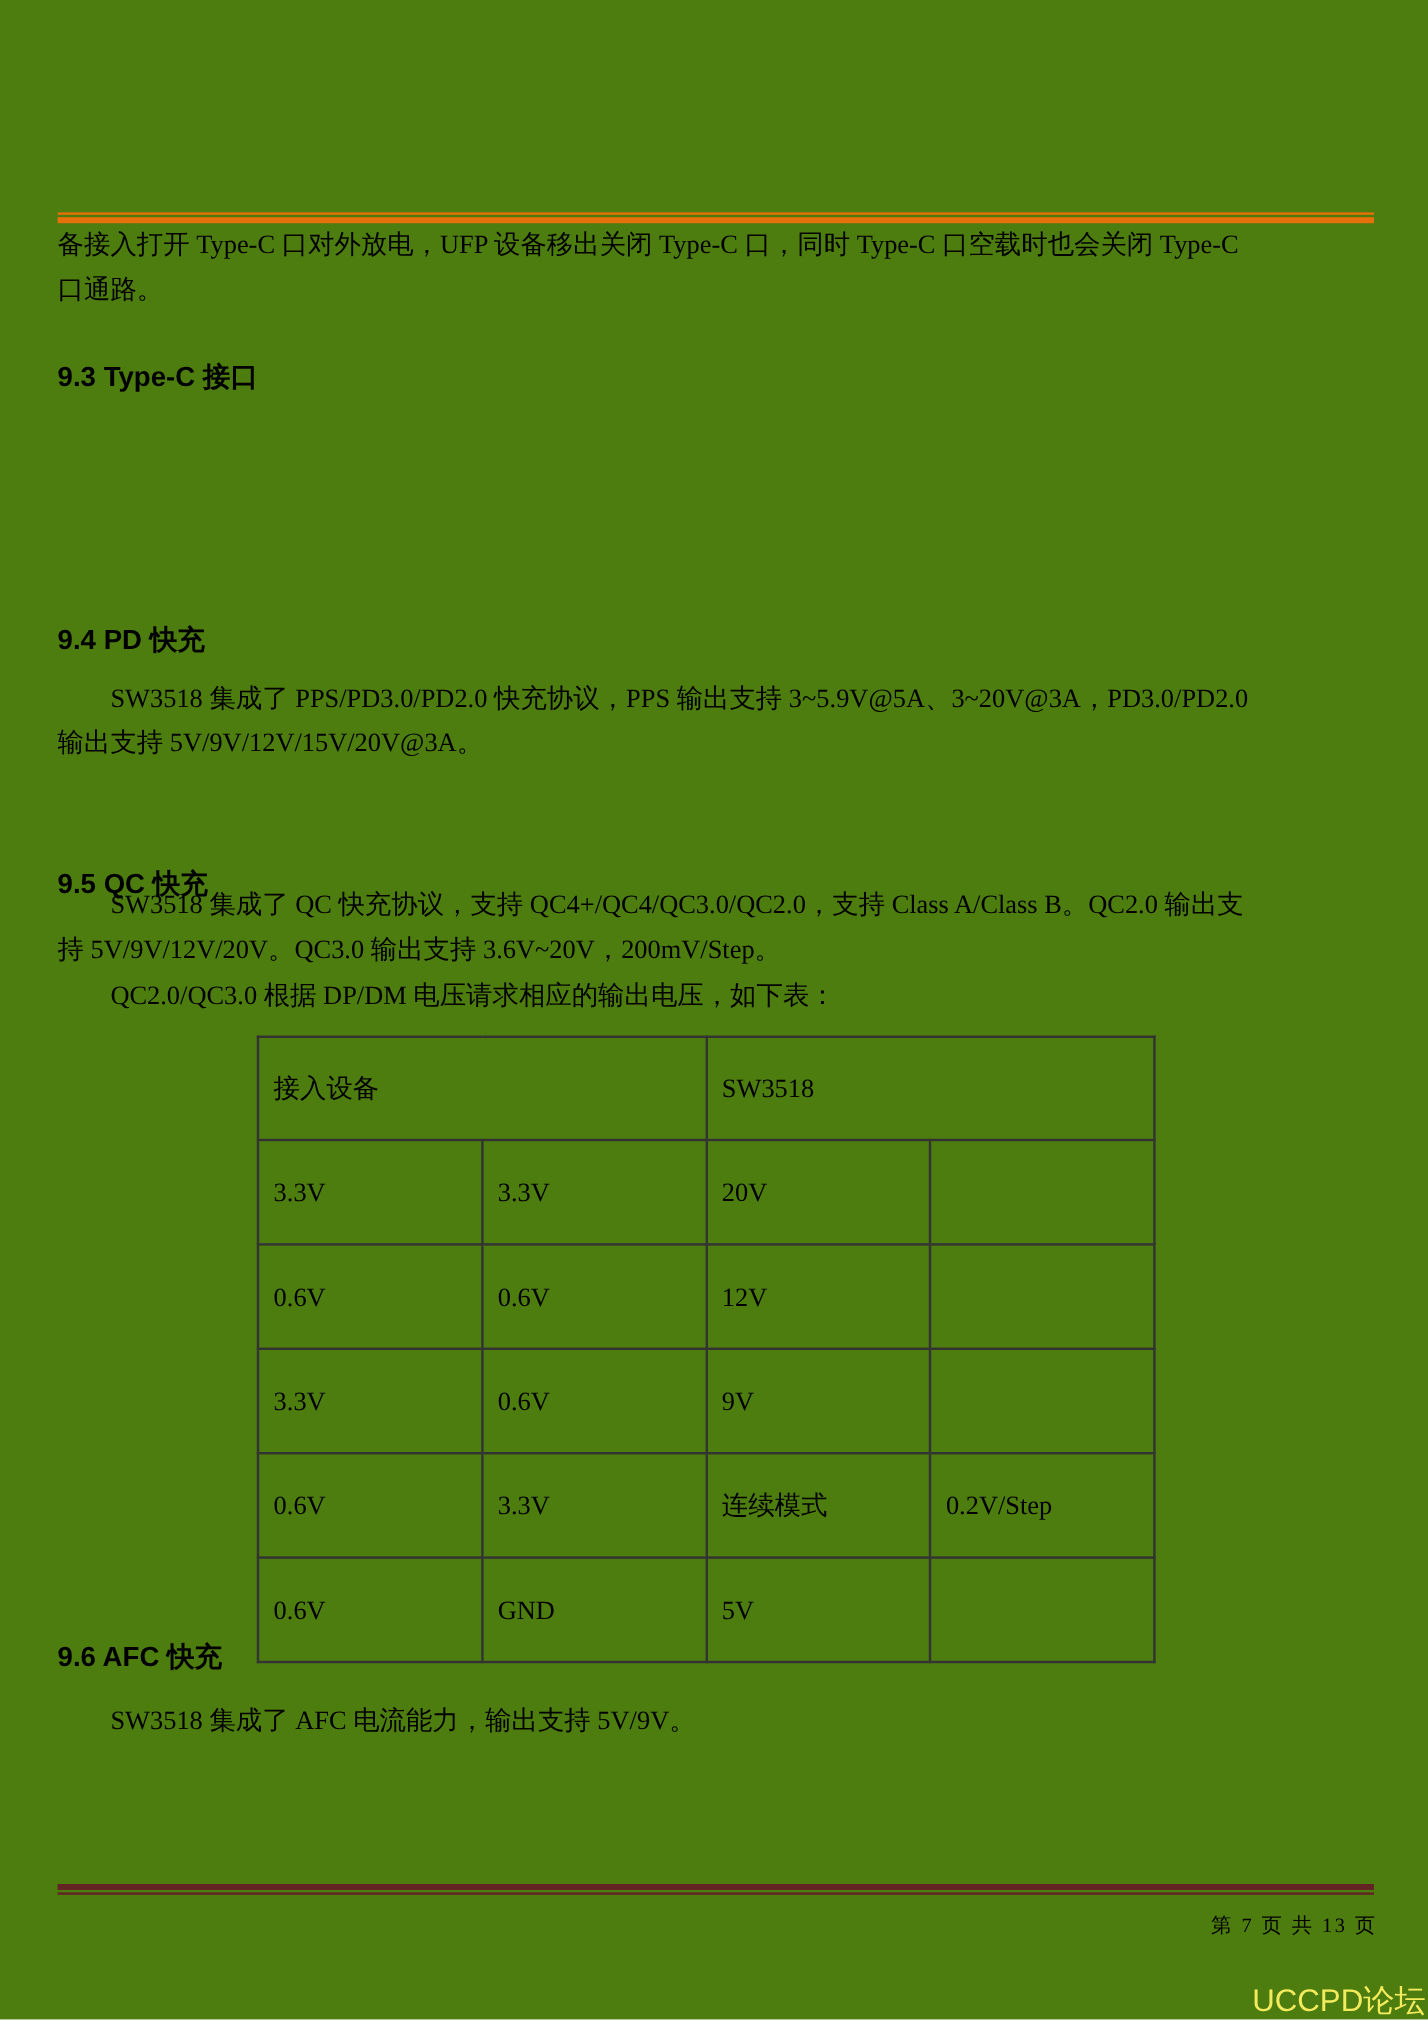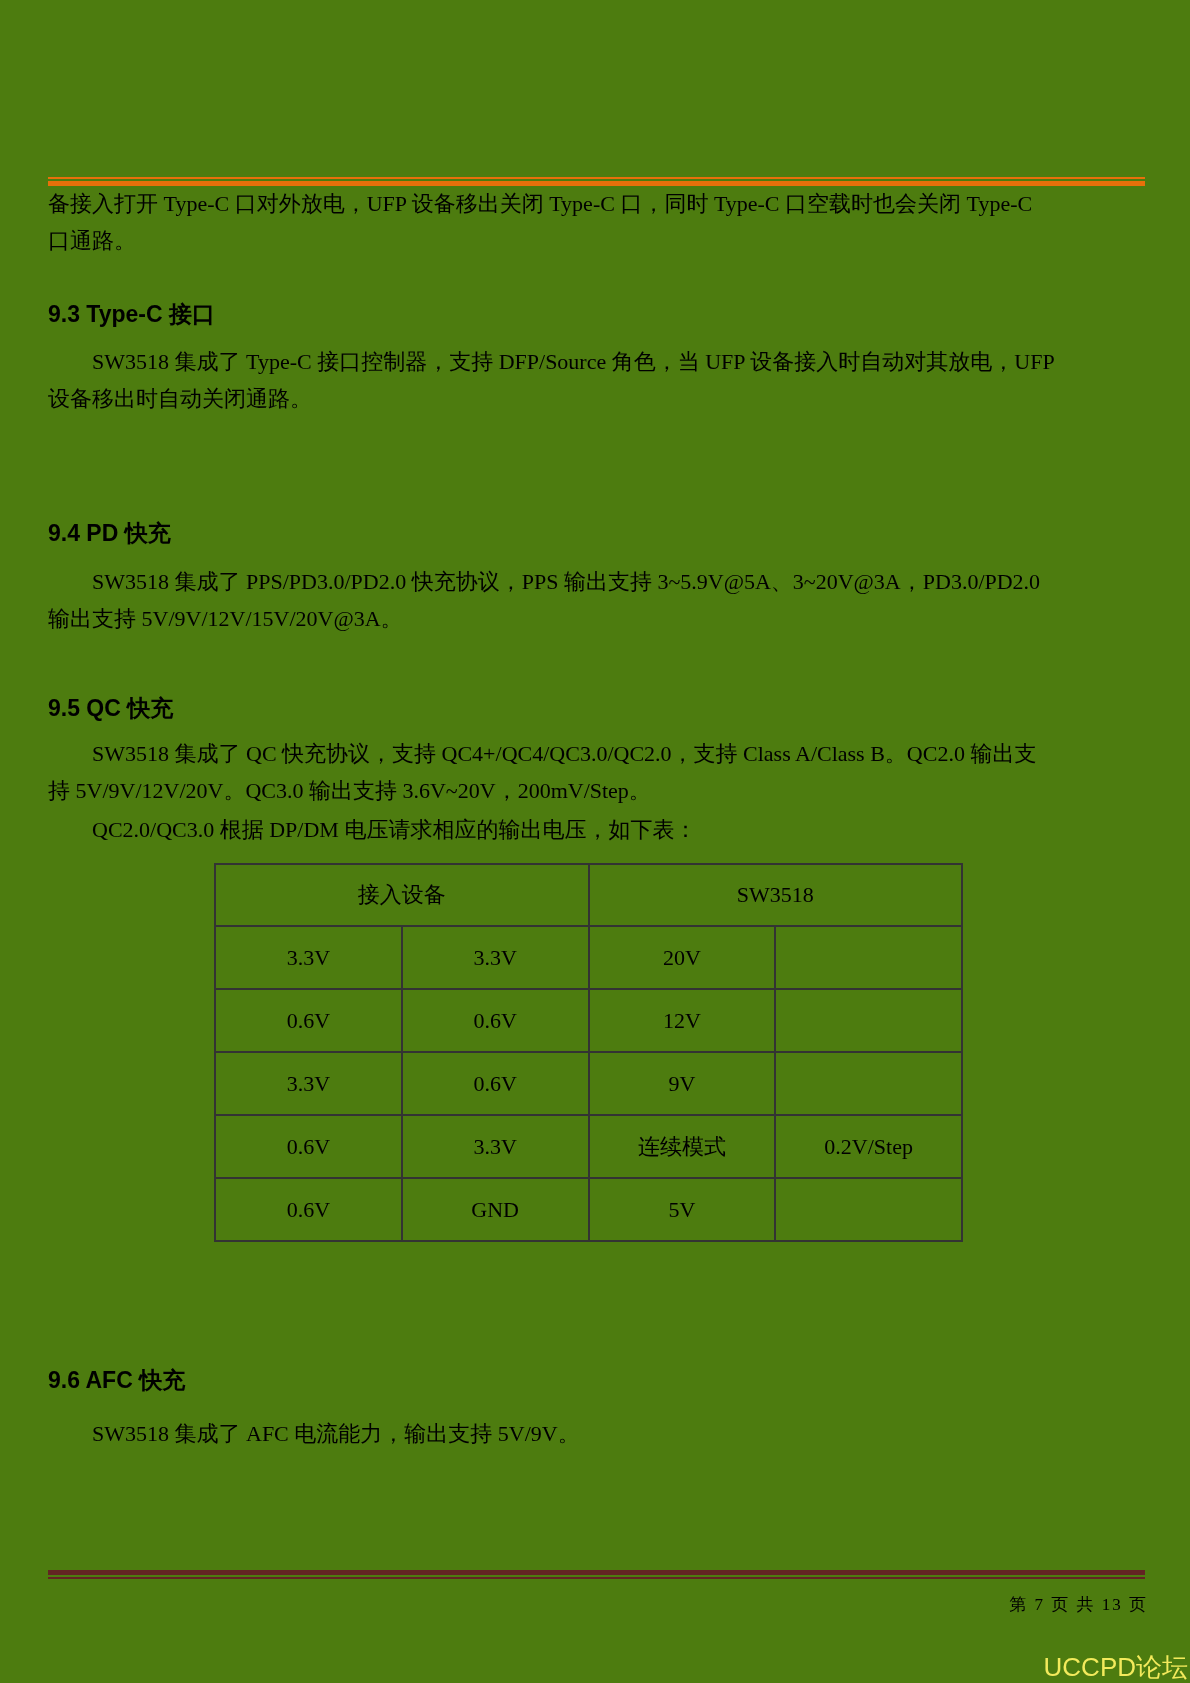--- a/index.html
+++ b/index.html
@@ -39,23 +39,23 @@
   }
 
   table.dpdm{
     position:absolute;left:214px;top:863px;
     width:749px;
     border-collapse:collapse;
     table-layout:fixed;
   }
   table.dpdm td{
     border:2px solid var(--table_border);
-    text-align:center;vertical-align:middle;
+    vertical-align:middle;
     font-size:22px;
-    padding:0;
+    padding:12px;
     width:25%;
   }
   table.dpdm tr.hrow1 td{height:60px;}
   table.dpdm tr.hrow2 td{height:60px;}
   table.dpdm tr.drow td{height:61px;}
 
   .footer-page{
     position:absolute;left:48px;right:42px;top:1593px;
     text-align:right;
     font-size:17px;letter-spacing:2px;
@@ -76,34 +76,30 @@
   <div class="rule rule-top-thin"></div>
   <div class="rule rule-top-thick"></div>
 
   <div class="para" style="top:185px">
     <div class="tline">备接入打开 Type-C 口对外放电，UFP 设备移出关闭 Type-C 口，同时 Type-C 口空载时也会关闭 Type-C</div>
     <div class="tline">口通路。</div>
   </div>
 
   <h2 class="heading" style="top:302px">9.3 Type-C 接口</h2>
 
-  <div class="para indent" style="top:343px">
-    <div class="tline">SW3518 集成了 Type-C 接口控制器，支持 DFP/Source 角色，当 UFP 设备接入时自动对其放电，UFP</div>
-    <div class="tline">设备移出时自动关闭通路。</div>
-  </div>
 
 
   <h2 class="heading" style="top:521px">9.4 PD 快充</h2>
 
   <div class="para indent" style="top:563px">
     <div class="tline">SW3518 集成了 PPS/PD3.0/PD2.0 快充协议，PPS 输出支持 3~5.9V@5A、3~20V@3A，PD3.0/PD2.0</div>
     <div class="tline">输出支持 5V/9V/12V/15V/20V@3A。</div>
   </div>
 
-  <h2 class="heading" style="top:696px">9.5 QC 快充</h2>
+  <h2 class="heading" style="top:724px">9.5 QC 快充</h2>
 
   <div class="para indent" style="top:735px">
     <div class="tline">SW3518 集成了 QC 快充协议，支持 QC4+/QC4/QC3.0/QC2.0，支持 Class A/Class B。QC2.0 输出支</div>
     <div class="tline">持 5V/9V/12V/20V。QC3.0 输出支持 3.6V~20V，200mV/Step。</div>
   </div>
 
   <div class="para indent" style="top:811px">
     <div class="tline">QC2.0/QC3.0 根据 DP/DM 电压请求相应的输出电压，如下表：</div>
   </div>
 

